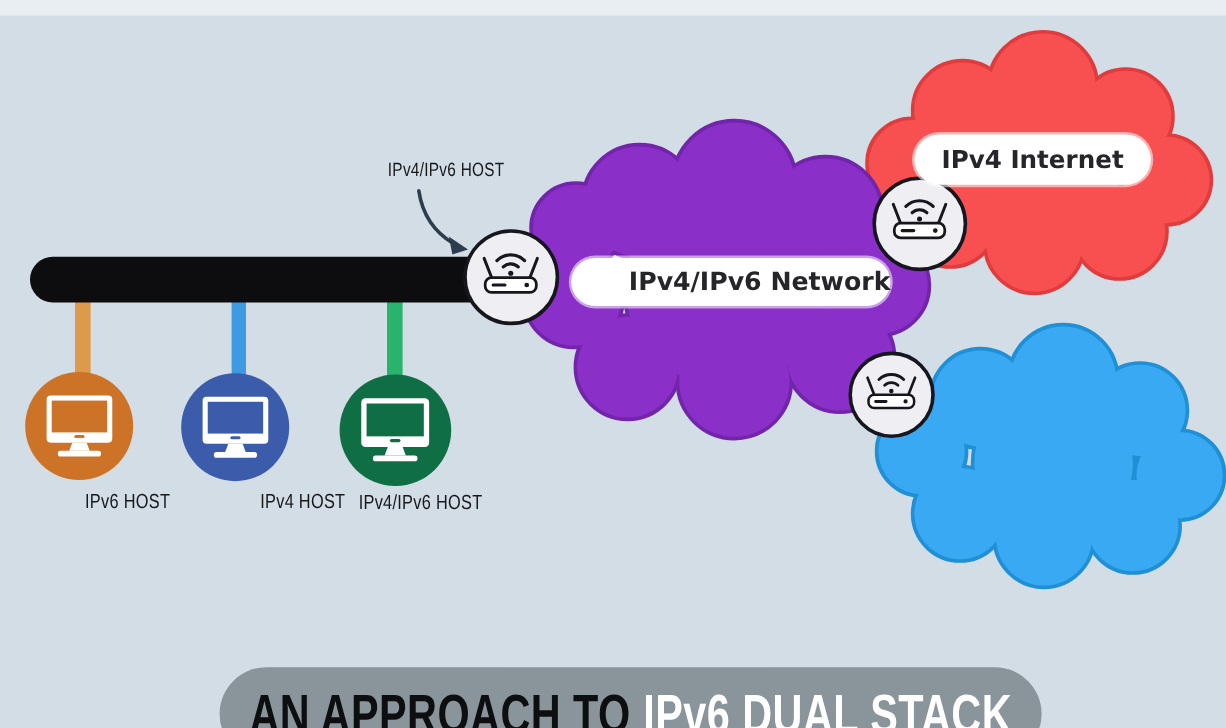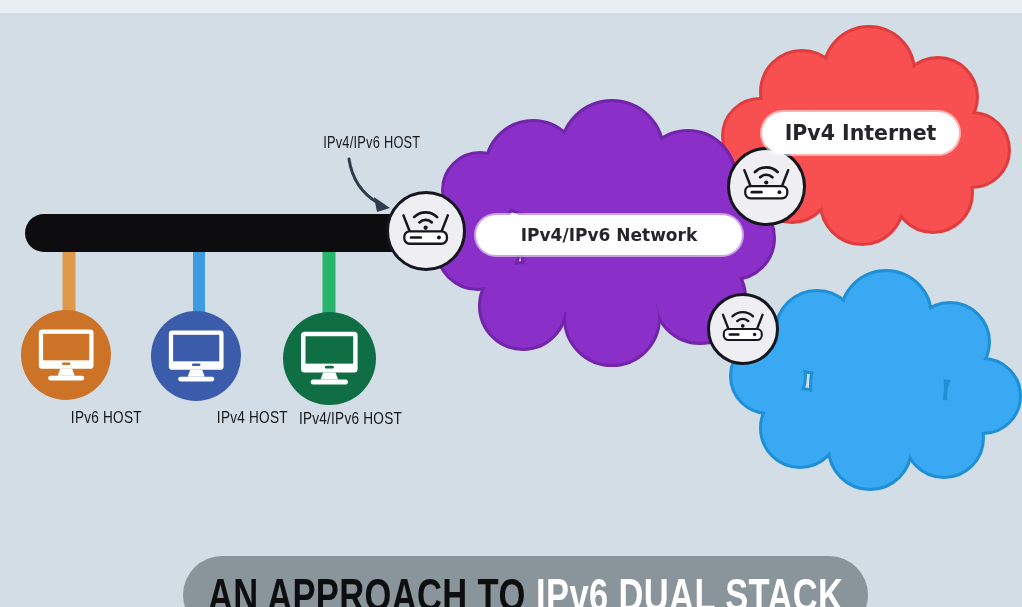--- a/index.html
+++ b/index.html
@@ -54,21 +54,21 @@
   .rtr-fill{fill:var(--router-ink);}
   .rtr-body{fill:#ffffff;stroke:var(--router-ink);}
 
   .cond-label{color:var(--label-ink);font-weight:normal;font-size:17px;text-align:right;white-space:nowrap;}
   .cond-label .sq{display:inline-block;transform:scaleX(0.8);transform-origin:center;letter-spacing:0.3px;}
   .top-label{font-size:16px;}
 
   .pill{background:var(--pill-bg);color:var(--pill-ink);border-radius:22px;display:flex;align-items:center;
     justify-content:center;font-family:"DejaVu Sans",sans-serif;font-weight:bold;white-space:nowrap;
     box-shadow:0 0 0 2px rgba(255,255,255,0.55);}
-  .pill-network{font-size:17px;}
+  .pill-network{font-size:21px;justify-content:flex-end;}
   .pill-inet{font-size:20.5px;}
 
   .banner{background:var(--banner-bg);border-radius:39px;display:flex;align-items:center;justify-content:center;}
   .banner .sq{display:inline-block;transform:scaleX(0.75);transform-origin:center;white-space:nowrap;
     font-size:46px;font-weight:bold;letter-spacing:0.5px;}
   .banner .prefix{color:var(--banner-prefix);}
   .banner .highlight{color:var(--banner-highlight);margin-left:14px;}
 </style>
 </head>
 <body>

